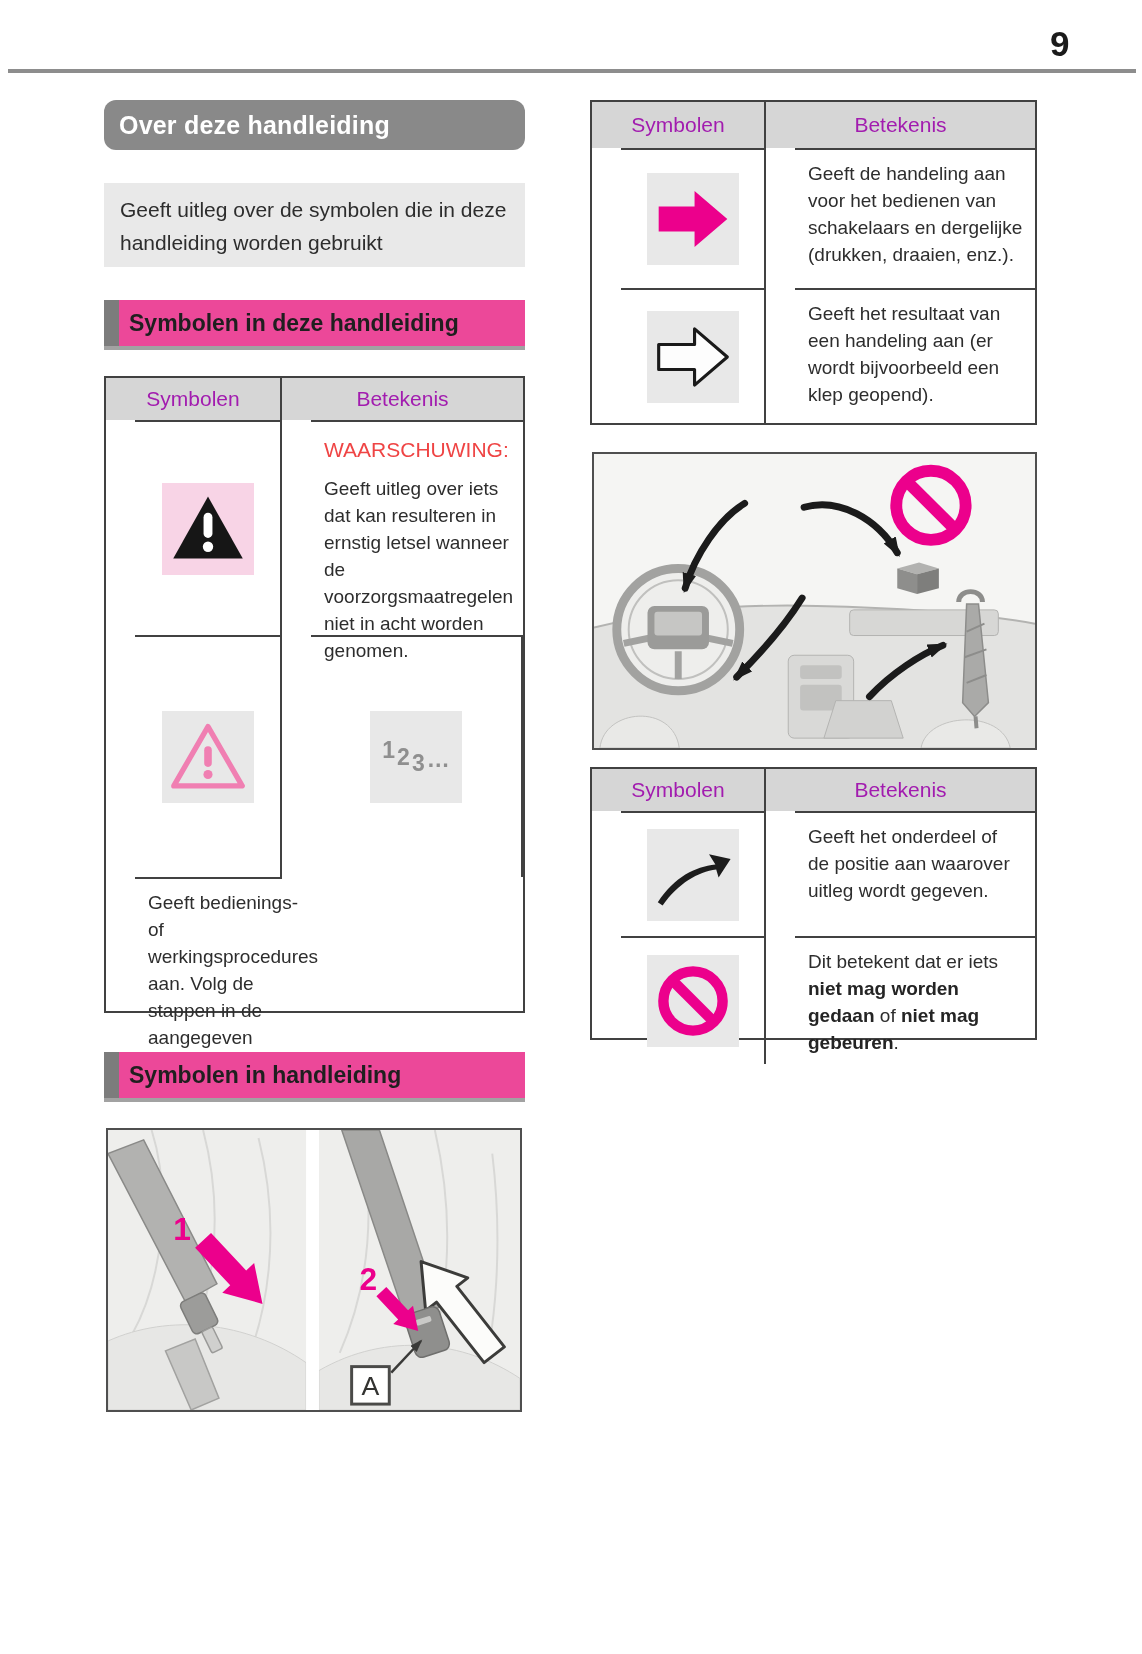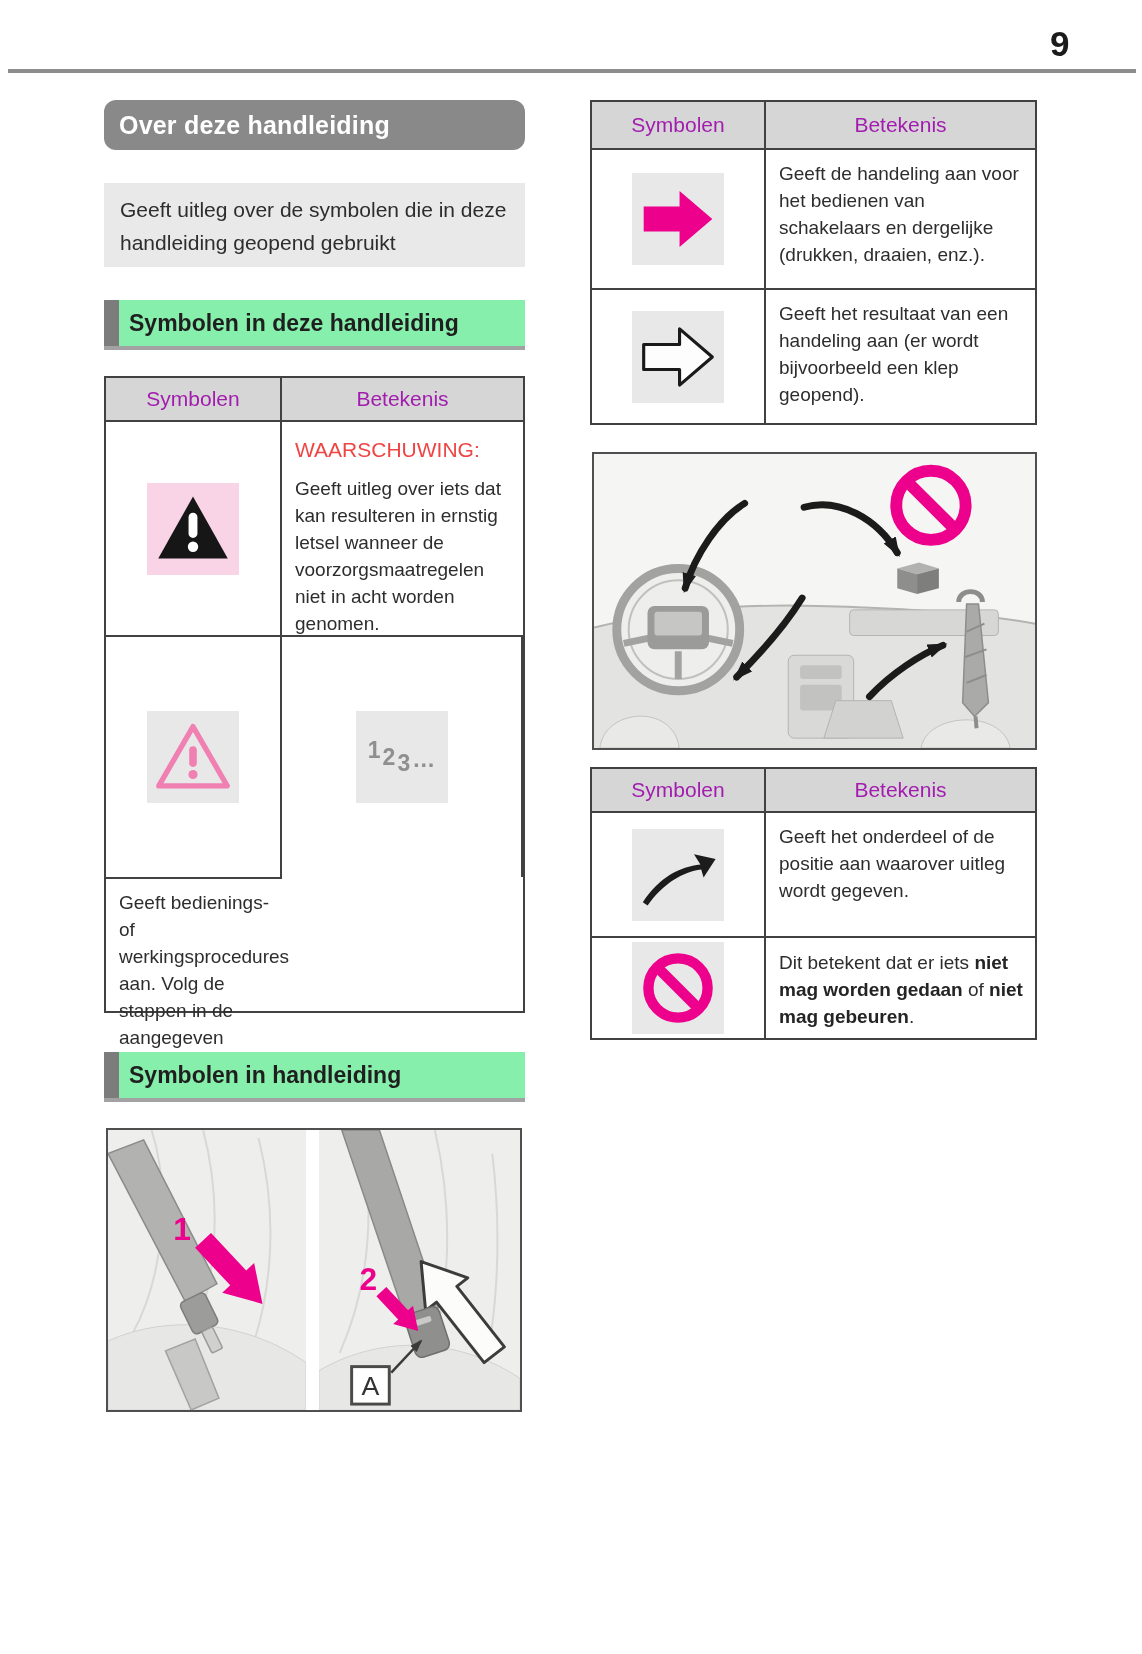--- a/index.html
+++ b/index.html
@@ -8,28 +8,28 @@
 
   .pagenum{position:absolute;top:24px;left:1050px;font-size:35px;font-weight:bold;color:#1b1b1b;}
   .toprule{position:absolute;top:69px;left:8px;width:1128px;height:4px;background:#8d8d8d;}
 
   .title-bar{position:absolute;left:104px;top:100px;width:421px;height:50px;background:#898989;
     color:#ffffff;font-size:25px;font-weight:bold;line-height:50px;padding-left:15px;box-sizing:border-box;letter-spacing:.2px;border-radius:12px;}
 
   .intro-box{position:absolute;left:104px;top:183px;width:421px;height:84px;background:#e9e9e9;
     font-size:21px;line-height:33px;padding:10px 16px;box-sizing:border-box;color:#2d2d2d;}
 
-  .section-bar{position:absolute;left:104px;width:421px;height:46px;background:#86efac;border-bottom:4px solid #a2a2a2;text-align:center;}
+  .section-bar{position:absolute;left:104px;width:421px;height:46px;background:#ec4899;border-bottom:4px solid #a2a2a2;text-align:center;}
   .section-bar .tab{position:absolute;left:0;top:0;width:15px;height:46px;background:#7c7c7c;}
   .section-bar .label{position:absolute;left:25px;top:0;line-height:46px;font-size:23px;font-weight:600;color:#1f1f1f;}
 
   .tbl{position:absolute;display:grid;border:2px solid #414141;background:#fff;box-sizing:border-box;}
   .cell{box-sizing:border-box;min-width:0;}
   .c1{border-right:2px solid #414141;}
-  .rt{border-top:2px solid #414141;}
+  .rt{border-top:2px solid #414141;margin-left:29px;}
   .h{background:#d6d6d6;display:flex;align-items:center;justify-content:center;font-size:21px;color:#a21caf;}
   .sym{display:flex;align-items:center;justify-content:center;}
   .mean{padding:10px 12px 8px 13px;font-size:19px;line-height:27px;color:#2d2d2d;}
   .mean.center{display:flex;align-items:center;}
   .mhead{font-size:21px;margin:4px 0 12px 0;color:#ef4444;}
   .icon-box{width:92px;height:92px;display:flex;align-items:center;justify-content:center;}
   .bg-pink{background:#f8d4e6;}
   .bg-gray{background:#e8e8e8;}
   .icon-box svg{display:block;}
 
@@ -47,21 +47,21 @@
 </style>
 </head>
 <body>
 
 <div class="page">
 
   <div class="pagenum">9</div>
   <div class="toprule"></div>
 
   <div class="title-bar">Over deze handleiding</div>
-  <div class="intro-box">Geeft uitleg over de symbolen die in deze handleiding geopend gebruikt</div>
+  <div class="intro-box">Geeft uitleg over de symbolen die in deze handleiding worden gebruikt</div>
 
   <div class="section-bar" style="top:300px;">
     <div class="tab"></div>
     <div class="label">Symbolen in deze handleiding</div>
   </div>
 
   <div class="tbl" style="left:104px;top:376px;width:421px;height:637px;grid-template-columns:176px 1fr;grid-template-rows:42px 215px 242px 1fr;">
     <div class="cell h c1">Symbolen</div>
     <div class="cell h">Betekenis</div>
 

